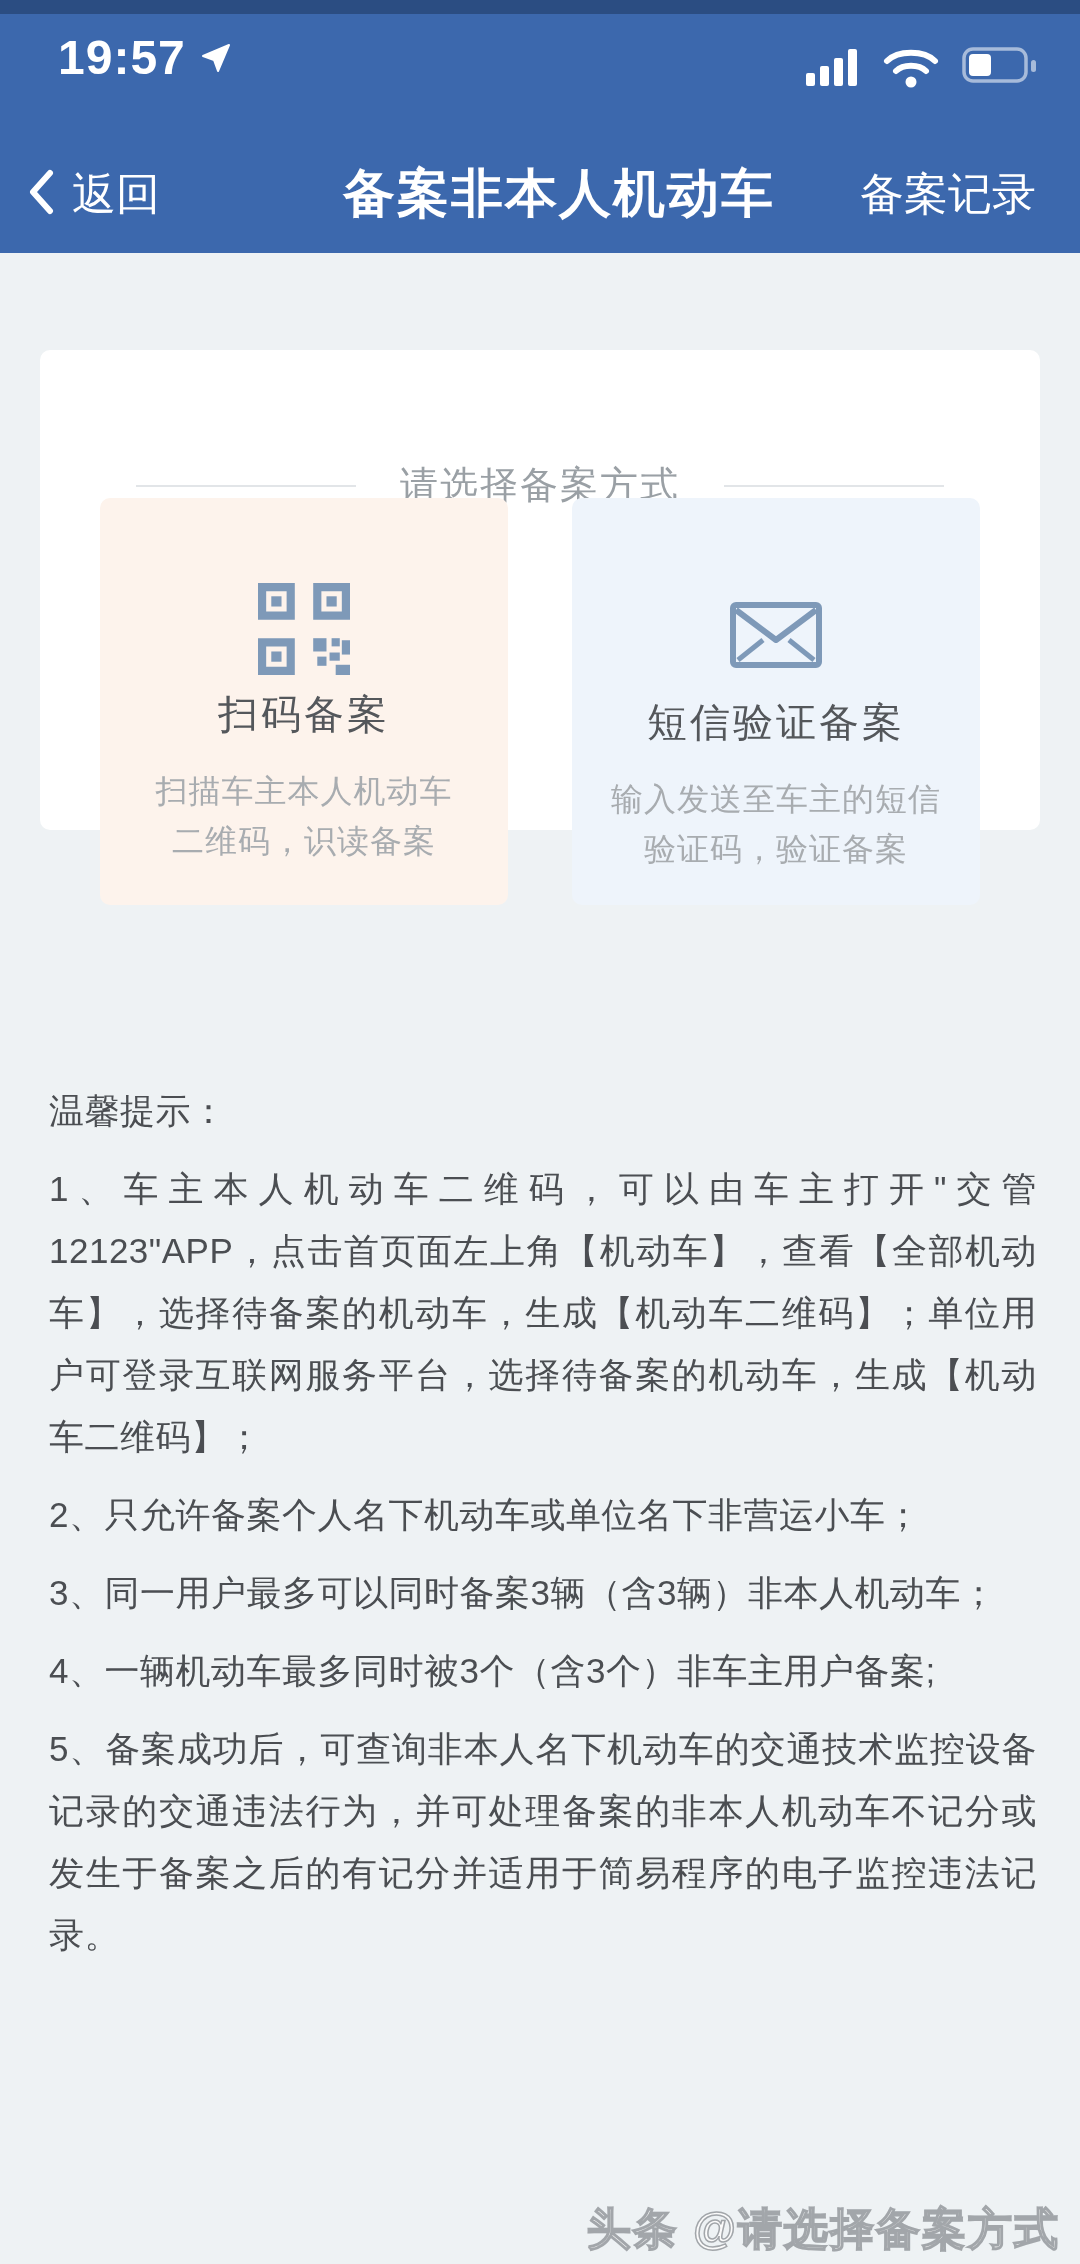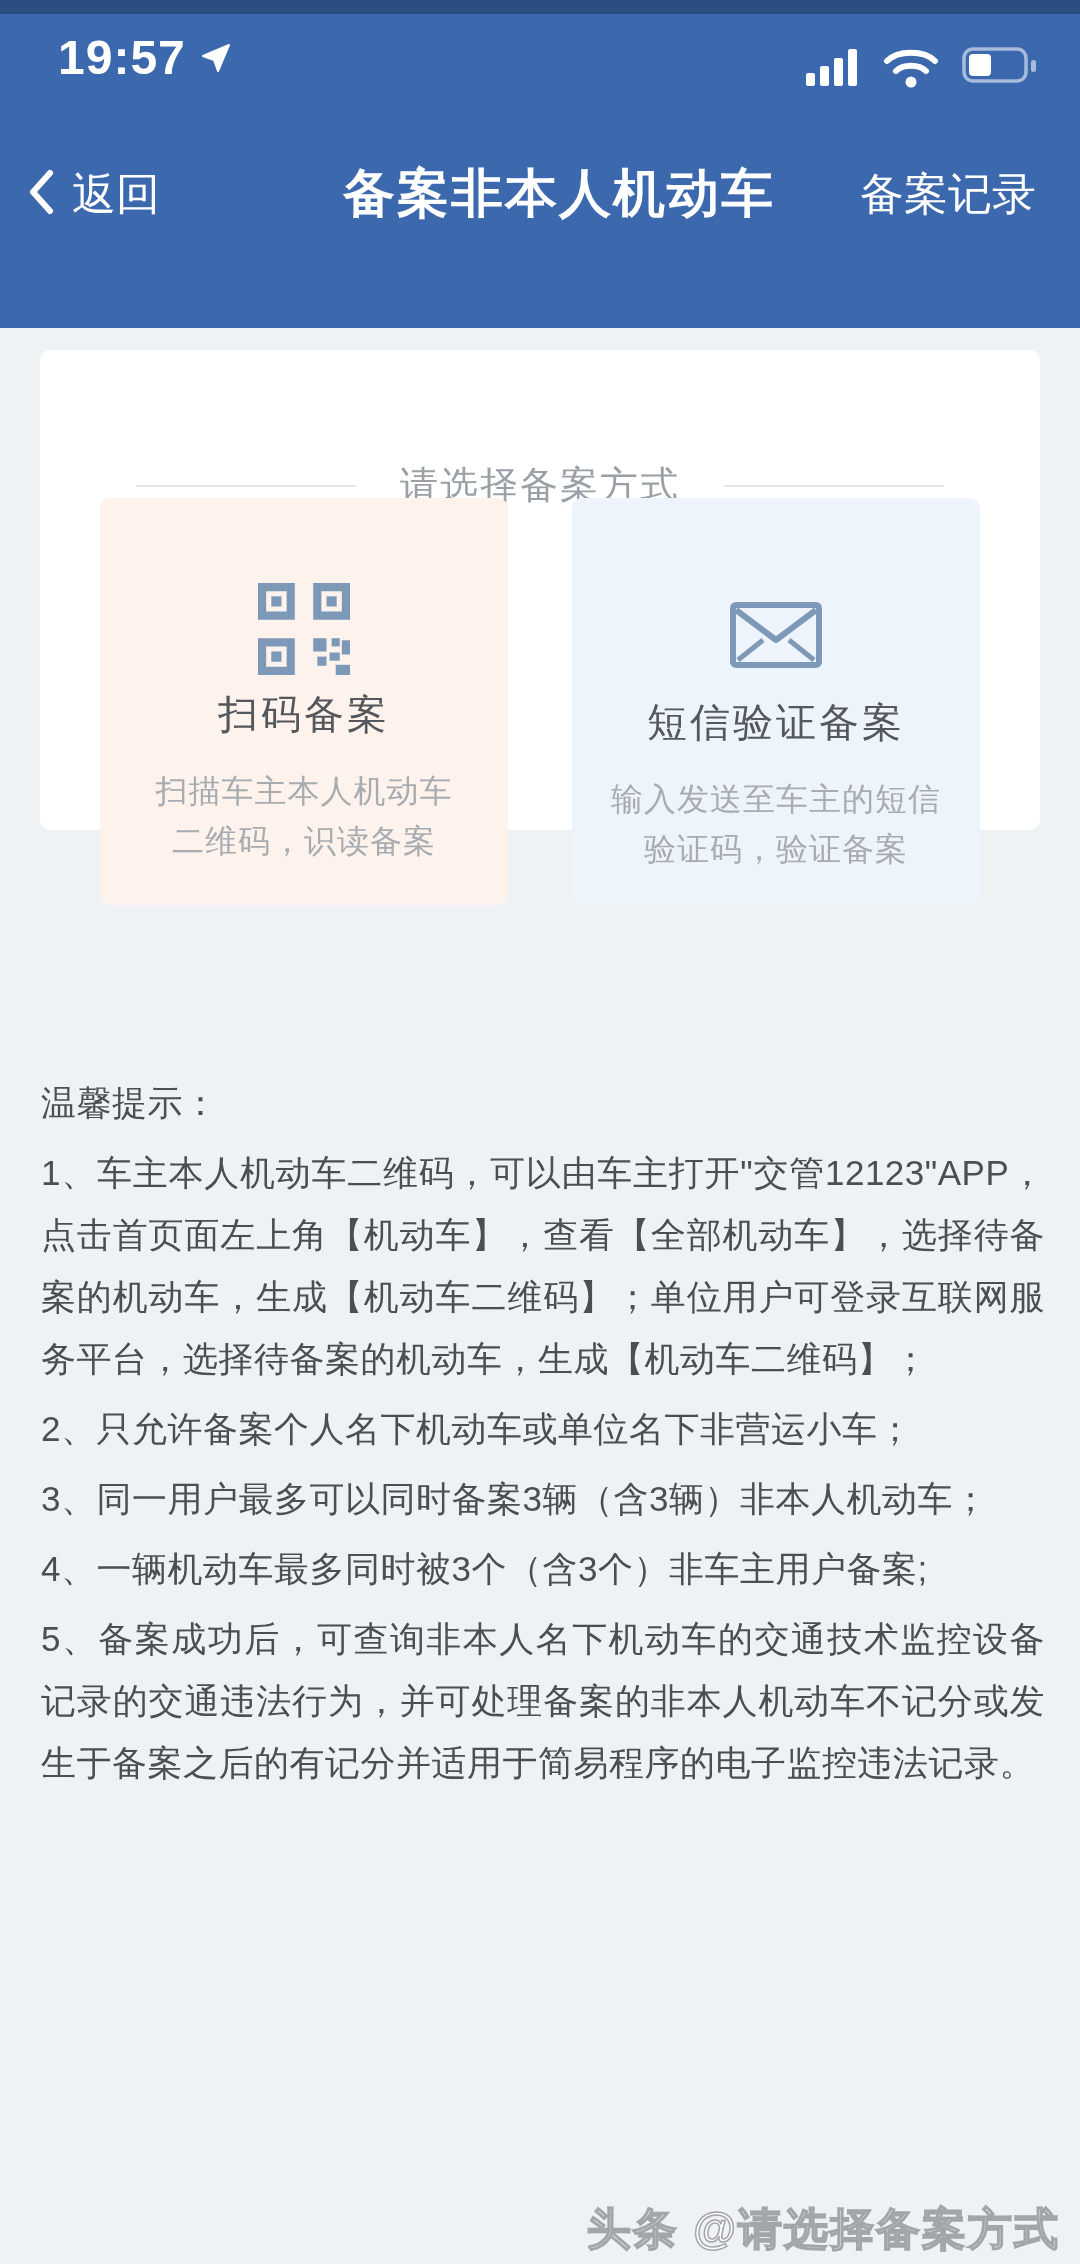--- a/index.html
+++ b/index.html
@@ -3,21 +3,21 @@
 <meta charset="utf-8">
 <style>
   html,body { margin:0; padding:0; background:#d8dcdf; }
   .screen {
     position:relative; width:1080px; height:2264px; overflow:hidden;
     background:#eef2f4;
     font-family:"Liberation Sans", sans-serif;
   }
 
   
-  .topbar { position:absolute; top:0; left:0; width:1080px; height:328px; background:#3c68ad; }
+  .topbar { position:absolute; top:0; left:0; width:1080px; height:253px; background:#3c68ad; }
   .top-strip { position:absolute; top:0; left:0; width:1080px; height:14px; background:#2b4d82; }
 
   .time {
     position:absolute; left:58px; top:30px; color:#ffffff;
     font-size:48px; font-weight:bold; letter-spacing:1px;
   }
   .loc-icon { position:absolute; left:200px; top:42px; }
   .status-icons {
     position:absolute; right:40px; top:44px;
     display:flex; align-items:center; gap:22px;
@@ -69,21 +69,21 @@
     margin-top:24px; font-size:32px; line-height:50px;
     color:#a8acb0; white-space:pre-line; letter-spacing:1px;
   }
 
   
   .tips {
     position:absolute; left:33px; top:1064px; width:1020px;
     font-size:35px; line-height:62px; color:#4b4e52; letter-spacing:0.5px;
     text-align:justify;
   }
-  .tips p { margin:8px; }
+  .tips p { margin:16px; }
 
   
   .watermark {
     position:absolute; right:20px; top:2200px;
     font-size:44px; font-weight:bold; letter-spacing:2px;
     color:#fbfbfb; -webkit-text-stroke:1.5px #a2a6aa;
     text-shadow:0 0 1px #b7bbbe;
   }
 </style>
 </head>

